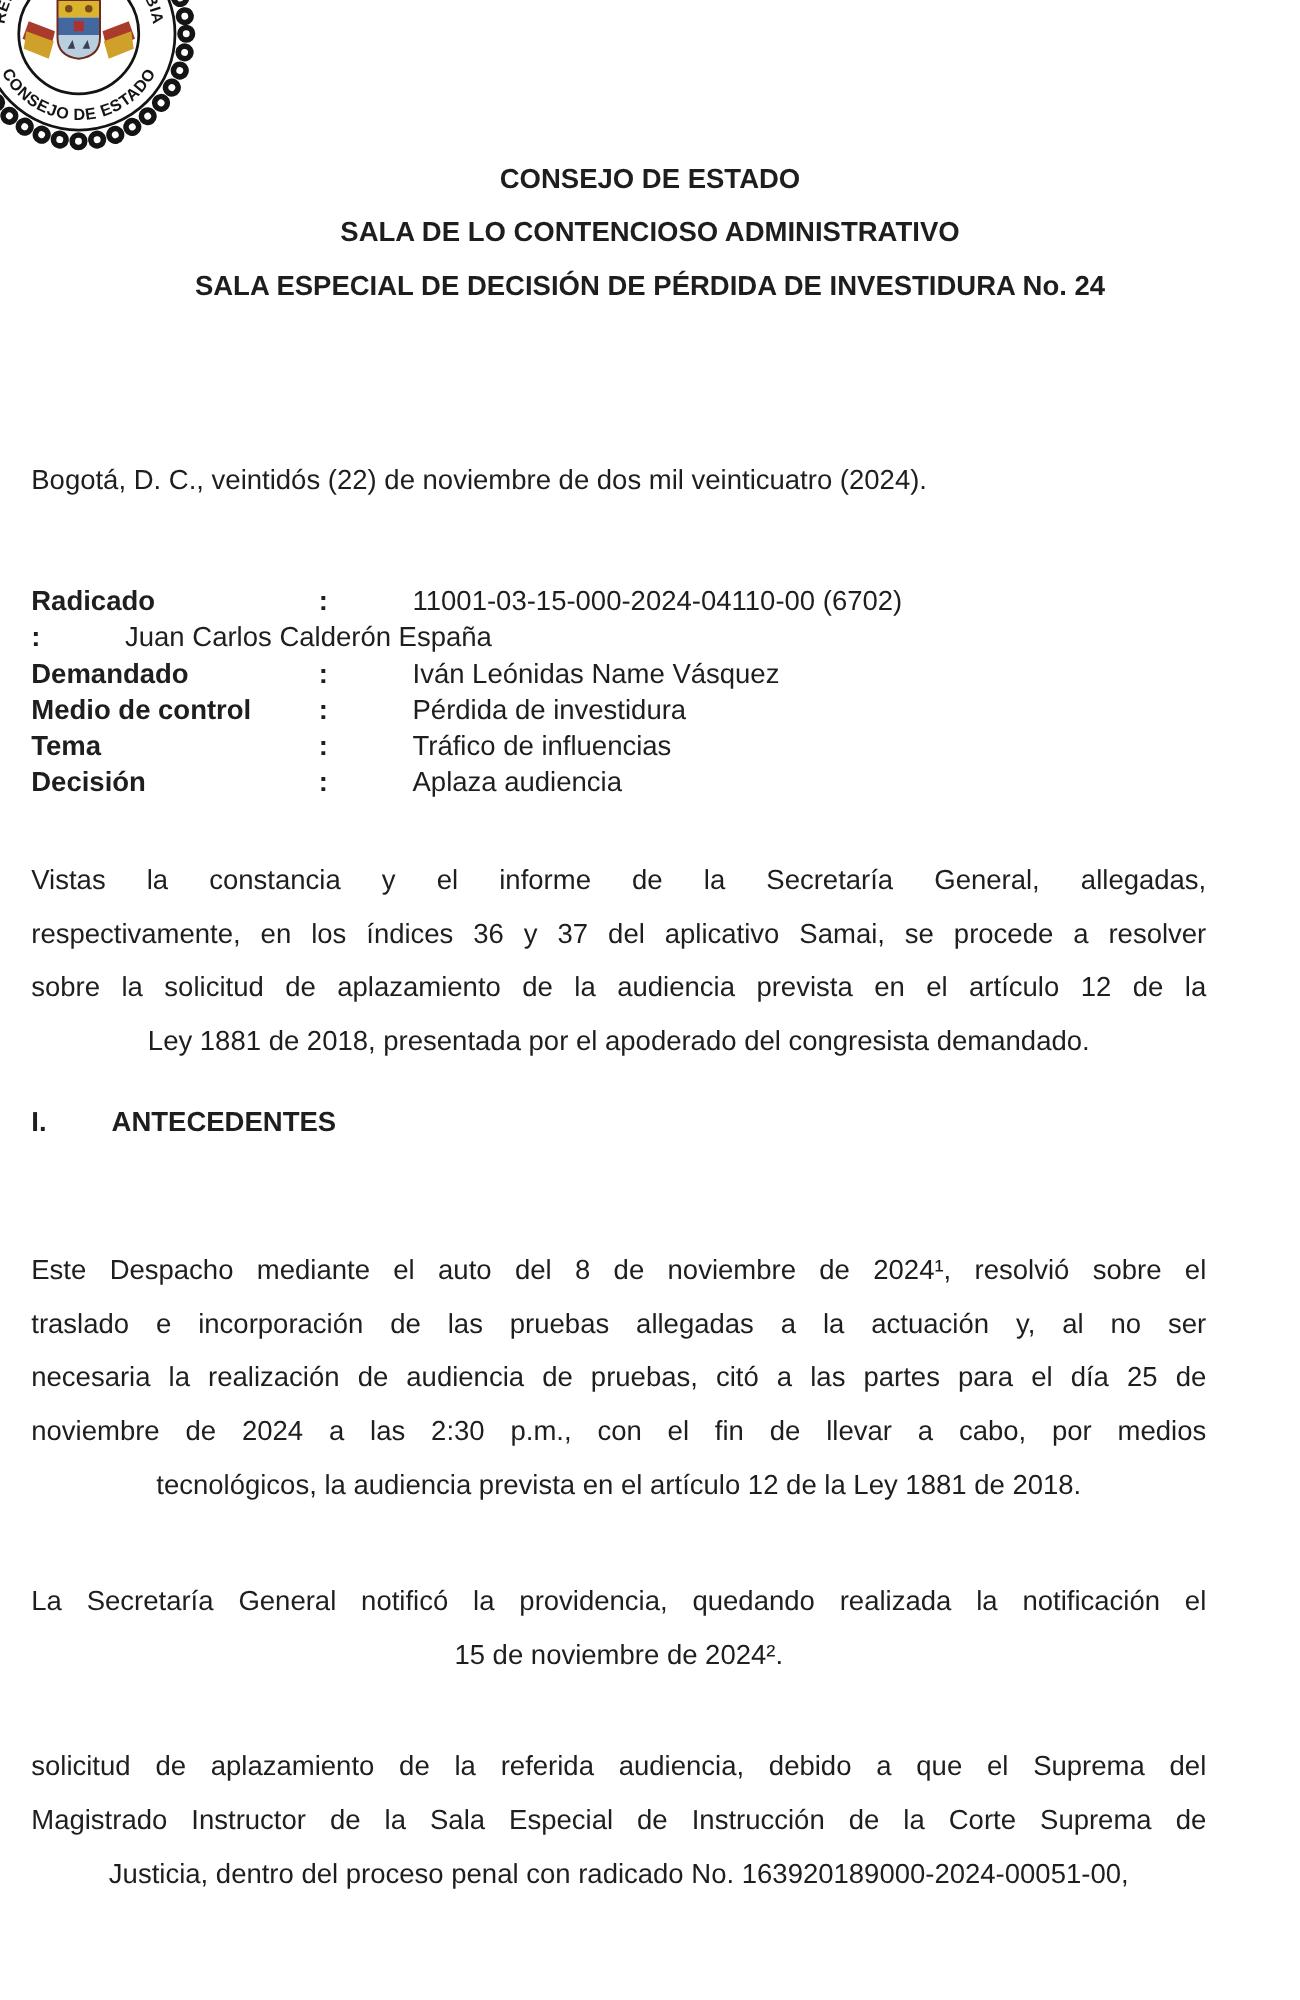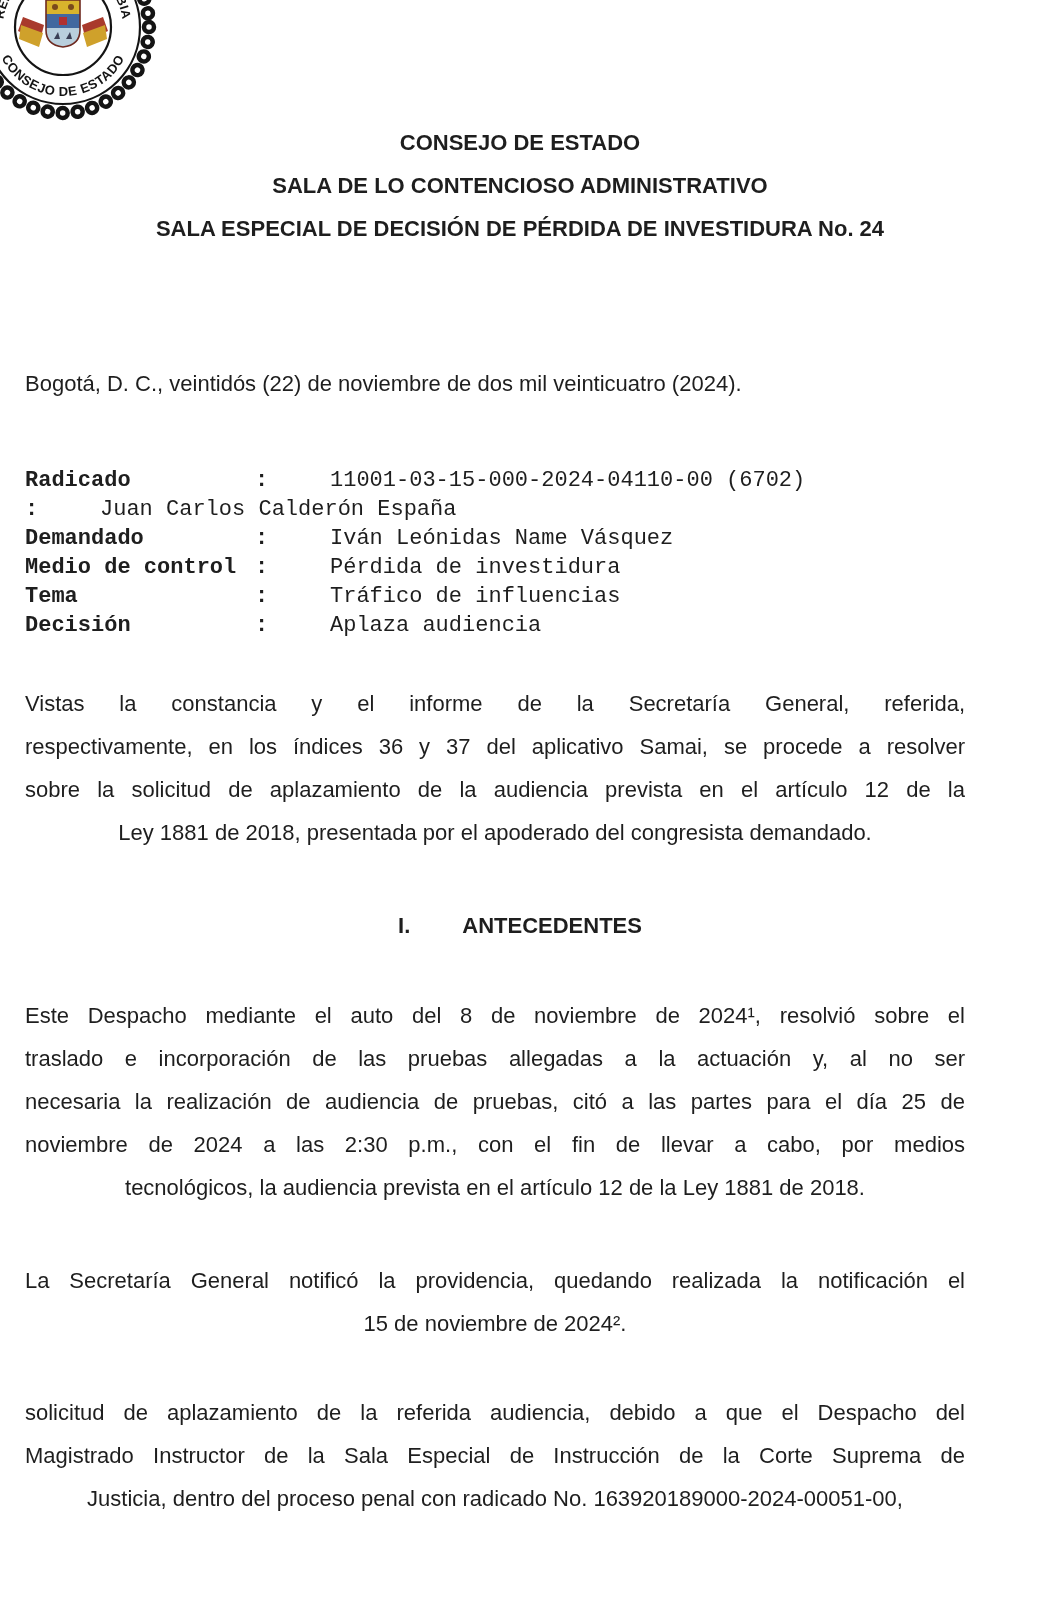--- a/index.html
+++ b/index.html
@@ -11,32 +11,32 @@
     font-family:"Liberation Sans","DejaVu Sans",sans-serif;
     color:#1e1e1e;
     font-size:22px;
   }
   .abs{position:absolute;}
   .seal{position:absolute;left:-35px;top:-71px;width:196px;height:196px;}
   .hdr{left:25px;width:990px;top:121px;text-align:center;font-weight:bold;line-height:43px;}
   .magistrate{left:25px;width:990px;top:277px;font-weight:bold;line-height:43px;}
   .dateline{left:25px;width:940px;top:362px;line-height:43px;}
   .case-table{left:25px;width:940px;top:466px;line-height:29px;}
-  .crow{display:flex;font-family:Liberation Mono, monospace;}
+  .crow{display:flex;}
   .clabel{width:230px;font-weight:bold;}
   .ccolon{width:75px;font-weight:bold;}
   .cvalue{flex:1;}
   .para{left:25px;width:940px;line-height:43px;}
   .p-intro{top:682px;}
   .p-a1{top:994px;}
   .p-a2{top:1259px;}
   .p-a3{top:1391px;}
   .jl{text-align:justify;text-align-last:justify;}
   .ll{text-align:center;}
-  .heading{left:25px;width:990px;top:904px;text-align:center;font-weight:bold;line-height:43px;}
+  .heading{left:25px;width:990px;top:876px;text-align:left;font-weight:bold;line-height:43px;}
   .heading .numeral{margin-right:52px;}
 </style>
 </head>
 <body>
 
 <div class="page">
 
   <svg class="seal" viewBox="-98 -98 196 196" aria-hidden="true">
 
     <circle r="86" fill="none" stroke="#141414" stroke-width="14.5" stroke-dasharray="0.01 15.01" stroke-linecap="round"></circle>
@@ -120,21 +120,21 @@
       <span class="cvalue">Tráfico de influencias</span>
     </div>
     <div class="crow">
       <span class="clabel">Decisión</span>
       <span class="ccolon">:</span>
       <span class="cvalue">Aplaza audiencia</span>
     </div>
   </div>
 
   <div class="abs para p-intro">
-    <div class="jl">Vistas la constancia y el informe de la Secretaría General, referida,</div>
+    <div class="jl">Vistas la constancia y el informe de la Secretaría General, allegadas,</div>
     <div class="jl">respectivamente, en los índices 36 y 37 del aplicativo Samai, se procede a resolver</div>
     <div class="jl">sobre la solicitud de aplazamiento de la audiencia prevista en el artículo 12 de la</div>
     <div class="ll">Ley 1881 de 2018, presentada por el apoderado del congresista demandado.</div>
   </div>
 
   <div class="abs heading">
     <span class="numeral">I.</span><span>ANTECEDENTES</span>
   </div>
 
   <div class="abs para p-a1">
@@ -144,18 +144,18 @@
     <div class="jl">noviembre de 2024 a las 2:30 p.m., con el fin de llevar a cabo, por medios</div>
     <div class="ll">tecnológicos, la audiencia prevista en el artículo 12 de la Ley 1881 de 2018.</div>
   </div>
 
   <div class="abs para p-a2">
     <div class="jl">La Secretaría General notificó la providencia, quedando realizada la notificación el</div>
     <div class="ll">15 de noviembre de 2024².</div>
   </div>
 
   <div class="abs para p-a3">
-    <div class="jl">solicitud de aplazamiento de la referida audiencia, debido a que el Despacho del</div>
+    <div class="jl">solicitud de aplazamiento de la referida audiencia, debido a que el Suprema del</div>
     <div class="jl">Magistrado Instructor de la Sala Especial de Instrucción de la Corte Suprema de</div>
     <div class="ll">Justicia, dentro del proceso penal con radicado No. 163920189000-2024-00051-00,</div>
   </div>
 
 </div>
 
 </body></html>

